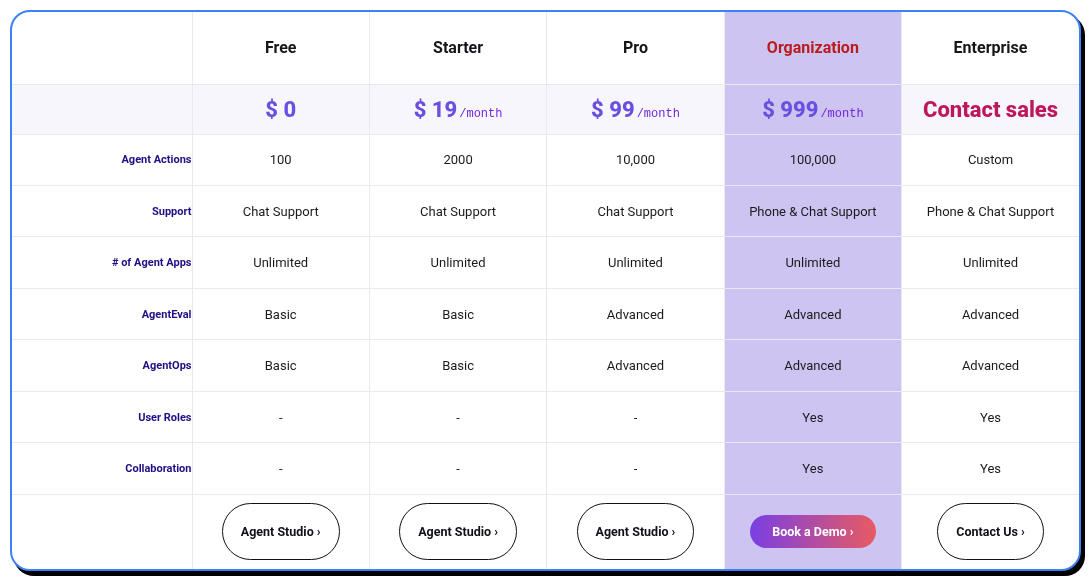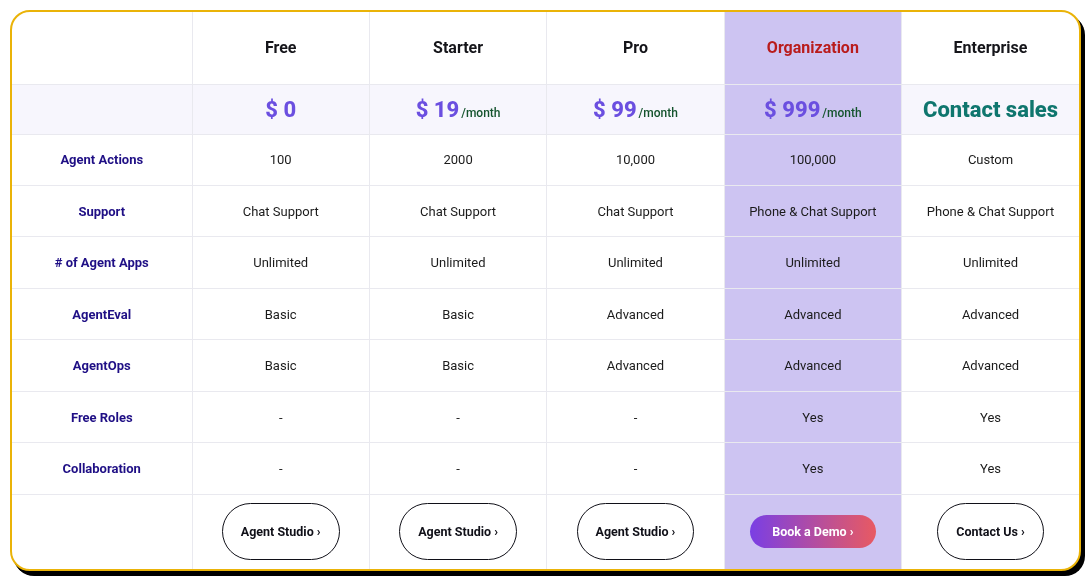--- a/index.html
+++ b/index.html
@@ -6,21 +6,21 @@
   body {
     font-family: -apple-system, BlinkMacSystemFont, "Segoe UI", Roboto, Arial, sans-serif;
     background: #fff;
     width: 1091px;
     height: 581px;
     padding: 10px;
   }
   .frame {
     width: 1071px;
     height: 561px;
-    border: 2px solid #eab308;
+    border: 2px solid #3b82f6;
     border-radius: 20px;
     box-shadow: 3px 4px 0 0 #000, 4px 5px 0 0 #000;
     overflow: hidden;
     background: #fff;
   }
   table {
     width: 100%;
     height: 100%;
     border-collapse: collapse;
     table-layout: fixed;
@@ -43,34 +43,36 @@
   thead tr.price-row th {
     height: 50px;
     background: #f7f6fd;
   }
   .price {
     color: #6b4fe0;
     font-weight: 800;
     font-size: 22px;
   }
   .per {
-    color: #14532d;
+    color: #6d28d9;
     font-size: 12px;
     font-weight: 500;
     margin-left: 2px;
+    font-family: Liberation Mono, monospace;
   }
   .contact-sales {
-    color: #0f766e;
+    color: #be185d;
     font-weight: 800;
     font-size: 22px;
   }
   tbody td.row-label {
     color: #1f0f85;
     font-weight: 700;
-    font-size: 13px;
+    font-size: 11px;
+    text-align: right;
   }
   tbody tr { height: 40px; }
   tr.cta-row td { height: 58px; }
   .highlight { background: #cdc4f2; }
   thead tr.plan-row th.highlight { color: #b91c1c; }
   thead tr.price-row th.highlight { background: #cdc4f2; }
   .btn {
     display: inline-block;
     padding: 20px 18px;
     border-radius: 999px;
@@ -169,21 +171,21 @@
     </tr>
     <tr>
       <td class="row-label">AgentOps</td>
       <td>Basic</td>
       <td>Basic</td>
       <td>Advanced</td>
       <td class="highlight">Advanced</td>
       <td>Advanced</td>
     </tr>
     <tr>
-      <td class="row-label">Free Roles</td>
+      <td class="row-label">User Roles</td>
       <td>-</td>
       <td>-</td>
       <td>-</td>
       <td class="highlight">Yes</td>
       <td>Yes</td>
     </tr>
     <tr>
       <td class="row-label">Collaboration</td>
       <td>-</td>
       <td>-</td>

